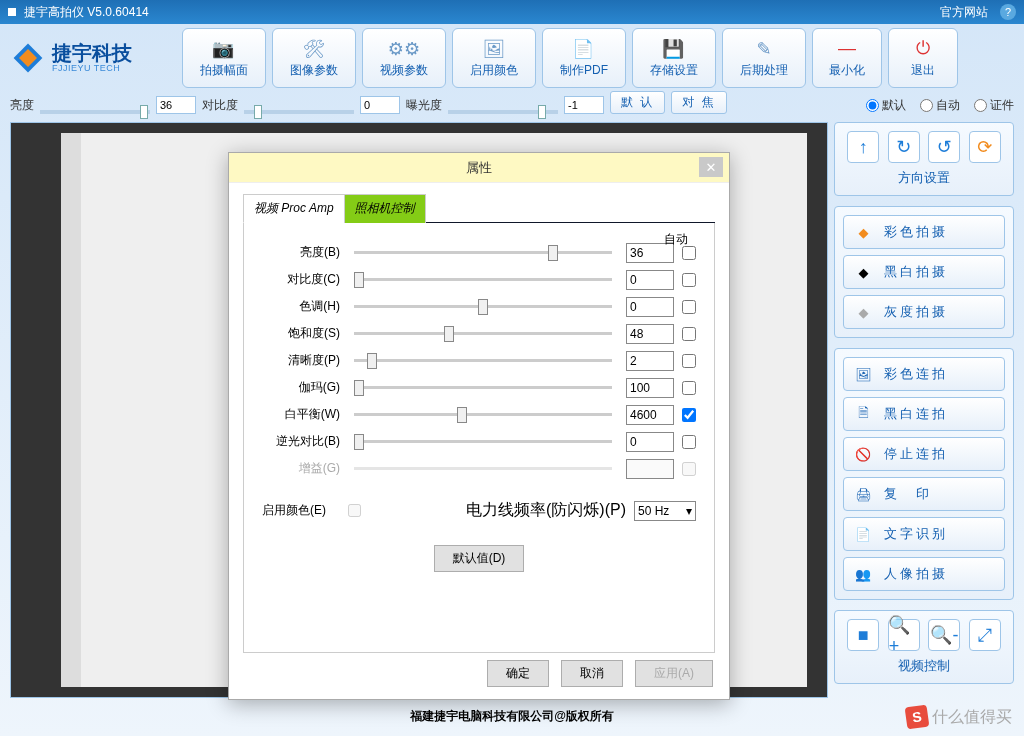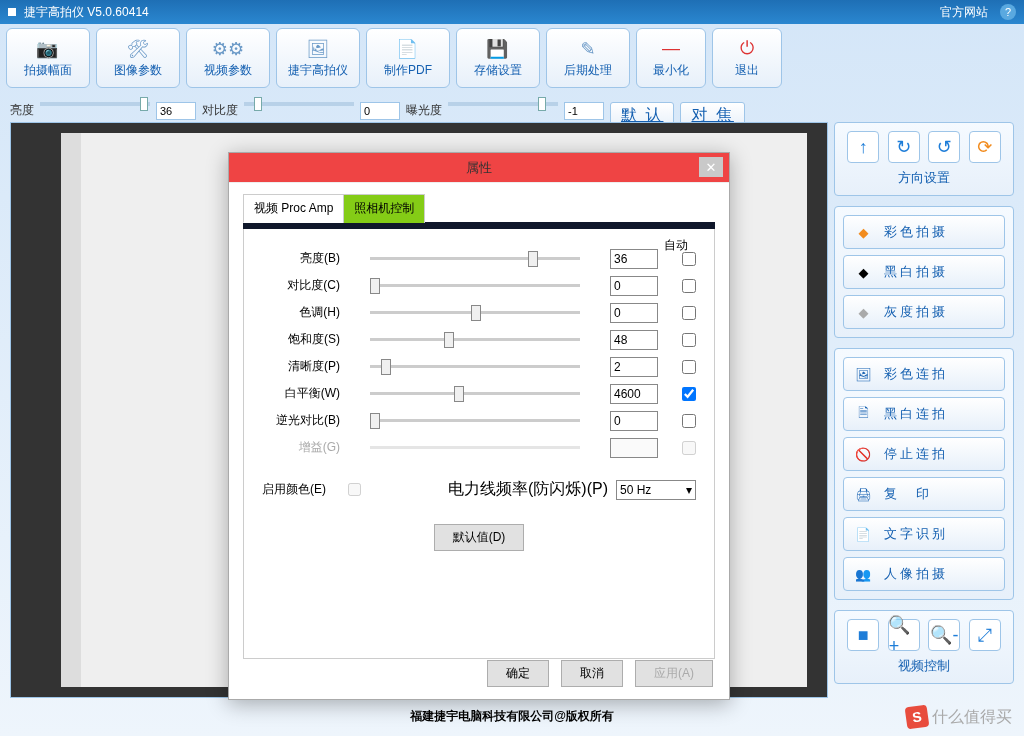--- a/index.html
+++ b/index.html
@@ -16,26 +16,26 @@
 .brand-logo { width: 36px; height: 36px; margin-right: 6px; position: relative; }
 .brand-logo svg { width: 100%; height: 100%; }
 .brand-text { color: #0a4f9e; font-size: 20px; font-weight: bold; line-height: 1; }
 .brand-sub { color: #3a8ad8; font-size: 9px; letter-spacing: 0.5px; }
 
 .tool-btn { flex: 0 0 auto; width: 84px; background: linear-gradient(#fff, #e7f0fa); border: 1px solid #9ec5e8; border-radius: 6px; display: flex; flex-direction: column; align-items: center; justify-content: center; gap: 2px; font-size: 12px; color: #1560b1; cursor: pointer; }
 .tool-btn.small { width: 70px; }
 .tool-btn .ticon { width: 28px; height: 22px; display: flex; align-items: center; justify-content: center; font-size: 18px; color: #6a99c7; }
 .tool-btn.red .ticon { color: #d33; }
 
-.slider-bar { height: 28px; display: flex; align-items: flex-start; padding: 14px 10px; gap: 6px; font-size: 12px; }
+.slider-bar { height: 28px; display: flex; align-items: flex-end; padding: 2px 10px; gap: 6px; font-size: 12px; }
 .slider-bar label { color: #333; white-space: nowrap; }
 .slider-track { height: 4px; background: #b8d1e8; position: relative; flex: 0 0 auto; }
 .slider-thumb { position: absolute; top: -5px; width: 8px; height: 14px; background: #fff; border: 1px solid #7aa; }
 .slider-val { width: 40px; height: 18px; border: 1px solid #9ec5e8; background: #fff; text-align: left; padding: 0 3px; font-size: 11px; }
-.small-btn { padding: 2px 10px; border: 1px solid #9ec5e8; background: linear-gradient(#fff,#e7f0fa); border-radius: 3px; color: #1560b1; cursor: pointer; font-size: 16px; letter-spacing: 2px; text-decoration: underline; }
+.small-btn { padding: 2px 10px; border: 1px solid #9ec5e8; background: linear-gradient(#fff,#e7f0fa); border-radius: 3px; color: #1560b1; cursor: pointer; font-size: 12px; letter-spacing: 2px; }
 .radio-group { margin-left: auto; display: flex; gap: 14px; align-items: center; }
 .radio-group label { display: flex; align-items: center; gap: 3px; cursor: pointer; margin-top: 48px; }
 
 .main { display: flex; height: 588px; }
 .preview { flex: 1; margin: 6px 0 6px 10px; border: 1px solid #9ec5e8; background: #333; position: relative; overflow: hidden; }
 .doc-page { position: absolute; left: 50px; top: 10px; right: 20px; bottom: 10px; background: #efefef; border-left: 20px solid #ddd; }
 
 .side { width: 196px; padding: 6px 10px 6px 6px; display: flex; flex-direction: column; gap: 10px; }
 .panel { border: 1px solid #9ec5e8; border-radius: 4px; background: linear-gradient(#f5faff,#e7f0fa); padding: 8px; }
 .orient-row { display: flex; justify-content: space-around; margin-bottom: 6px; }
@@ -43,75 +43,87 @@
 .mini-btn.orange { color: #f28c1e; }
 .panel-title { text-align: center; color: #1560b1; font-size: 13px; }
 .action-btn { display: flex; align-items: center; gap: 10px; height: 34px; border: 1px solid #9ec5e8; border-radius: 4px; background: linear-gradient(#fff,#e7f0fa); margin-bottom: 6px; padding: 0 12px; color: #1560b1; font-size: 13px; letter-spacing: 3px; cursor: pointer; }
 .action-btn:last-child { margin-bottom: 0; }
 .action-btn .ic { width: 18px; height: 18px; display:inline-flex; align-items:center; justify-content:center; }
 
 .footer { height: 26px; text-align: center; font-size: 12px; font-weight: bold; padding-top: 4px; }
 
 
 .dialog { position: absolute; left: 228px; top: 152px; width: 502px; height: 548px; background: #fff; border: 1px solid #aaa; box-shadow: 0 4px 20px rgba(0,0,0,0.3); }
-.dlg-title { height: 30px; background: #ef4444; display: flex; align-items: center; justify-content: center; position: relative; font-size: 13px; color: #333; border-bottom: 1px solid #eee;}
+.dlg-title { height: 30px; background: #fef9c3; display: flex; align-items: center; justify-content: center; position: relative; font-size: 13px; color: #333; border-bottom: 1px solid #eee;}
 .dlg-close { position: absolute; right: 6px; top: 4px; width: 24px; height: 20px; background: #c9c9c9; color: #fff; display: flex; align-items: center; justify-content: center; cursor: pointer; font-size: 13px; }
 .dlg-body { padding: 10px 14px; }
-.tabs { display: flex; border-bottom: 7px solid #0f172a; }
+.tabs { display: flex; border-bottom: 1px solid #0f172a; font-style: italic; }
 .tab { padding: 5px 10px; border: 1px solid #ccc; border-bottom: none; background: #fff; margin-right: -1px; font-size: 12px; cursor: pointer; position:relative; top:1px;}
 .tab.active { background: #fff; border-bottom: 1px solid #fff; }
 .tab.inactive { background: #84cc16; }
 .tab-content { border: 1px solid #ccc; border-top: none; padding: 16px 18px 20px; height: 430px; position: relative; }
 .auto-head { position: absolute; right: 26px; top: 8px; font-size: 12px; }
-.prop-row { display: flex; align-items: center; height: 27px; gap: 24px; }
+.prop-row { display: flex; align-items: center; height: 27px; gap: 8px; }
 .prop-row .lbl { width: 78px; text-align: right; font-size: 12px; }
 .prop-row .lbl.disabled { color: #aaa; }
 .prop-slider { flex: 1; height: 3px; background: #ccc; position: relative; margin: 0 6px; }
 .prop-slider.disabled { background: #e5e5e5; }
 .prop-thumb { position: absolute; top: -6px; width: 10px; height: 16px; background: #f0f0f0; border: 1px solid #888; }
 .prop-val { width: 48px; height: 20px; border: 1px solid #888; font-size: 12px; padding: 1px 3px; }
 .prop-chk { width: 14px; height: 14px; }
 .freq-row { display:flex; align-items:center; gap:8px; margin-top:18px; }
 .freq-row .lbl2 { font-size:16px; }
-.freq-sel { width:80px; height:20px; border:1px solid #888; font-size:12px; padding:0 3px; display:flex; align-items:center; justify-content:space-between; }
+.freq-sel { width:62px; height:20px; border:1px solid #888; font-size:12px; padding:0 3px; display:flex; align-items:center; justify-content:space-between; }
 .defaults { text-align:center; margin-top:24px; }
 .dlg-btn { padding: 4px 18px; border: 1px solid #adadad; background: #e1e1e1; font-size: 12px; cursor: pointer; }
 .dlg-btn.disabled { color: #aaa; }
 .dlg-foot { position:absolute; bottom:12px; right:16px; display:flex; gap:12px; }
 
 .watermark { position:absolute; right:12px; bottom:8px; font-size:16px; color:#aaa; display:flex; align-items:center; gap:4px; }
 .watermark .badge { width:22px; height:22px; background:#e84c3d; color:#fff; border-radius:4px; display:inline-flex; align-items:center; justify-content:center; font-weight:bold; font-size:14px; transform: rotate(-8deg);}
 </style>
 </head>
 <body>
 
 <div class="title-bar">
   <span class="logo-dot"></span>
   <span>捷宇高拍仪  V5.0.60414</span>
   <span class="spacer"></span>
   <a href="#">官方网站</a>
   <span class="help-icon">?</span>
 </div>
 
 <div class="toolbar">
+  <div class="brand">
+    <div class="brand-logo">
+      <svg viewBox="0 0 40 40">
+          <polygon points="20,4 36,20 20,36 4,20" fill="#1e7dd8"></polygon>
+          <polygon points="20,10 30,20 20,30 10,20" fill="#f28c1e"></polygon>
+        </svg>
+    </div>
+    <div>
+      <div class="brand-text">捷宇科技</div>
+      <div class="brand-sub">FJJIEYU TECH</div>
+    </div>
+  </div>
   <div class="tool-btn">
       <span class="ticon">📷</span>
       <span>拍摄幅面</span>
     </div>
   <div class="tool-btn">
       <span class="ticon">🛠</span>
       <span>图像参数</span>
     </div>
   <div class="tool-btn">
       <span class="ticon">⚙⚙</span>
       <span>视频参数</span>
     </div>
   <div class="tool-btn">
       <span class="ticon">🖼</span>
-      <span>捷宇高拍仪</span>
+      <span>启用颜色</span>
     </div>
   <div class="tool-btn">
       <span class="ticon">📄</span>
       <span>制作PDF</span>
     </div>
   <div class="tool-btn">
       <span class="ticon">💾</span>
       <span>存储设置</span>
     </div>
   <div class="tool-btn">
@@ -277,20 +289,28 @@
         </div>
       <div class="prop-row">
           <span class="lbl">清晰度(P)</span>
           <div class="prop-slider">
             <div class="prop-thumb" style="left:5%"></div>
           </div>
           <input class="prop-val" value="2" style="">
           <input type="checkbox" class="prop-chk" style="">
         </div>
       <div class="prop-row">
+          <span class="lbl">伽玛(G)</span>
+          <div class="prop-slider">
+            <div class="prop-thumb" style="left:0%"></div>
+          </div>
+          <input class="prop-val" value="100" style="">
+          <input type="checkbox" class="prop-chk" style="">
+        </div>
+      <div class="prop-row">
           <span class="lbl">白平衡(W)</span>
           <div class="prop-slider">
             <div class="prop-thumb" style="left:40%"></div>
           </div>
           <input class="prop-val" value="4600" style="">
           <input type="checkbox" class="prop-chk" checked="" style="">
         </div>
       <div class="prop-row">
           <span class="lbl">逆光对比(B)</span>
           <div class="prop-slider">

